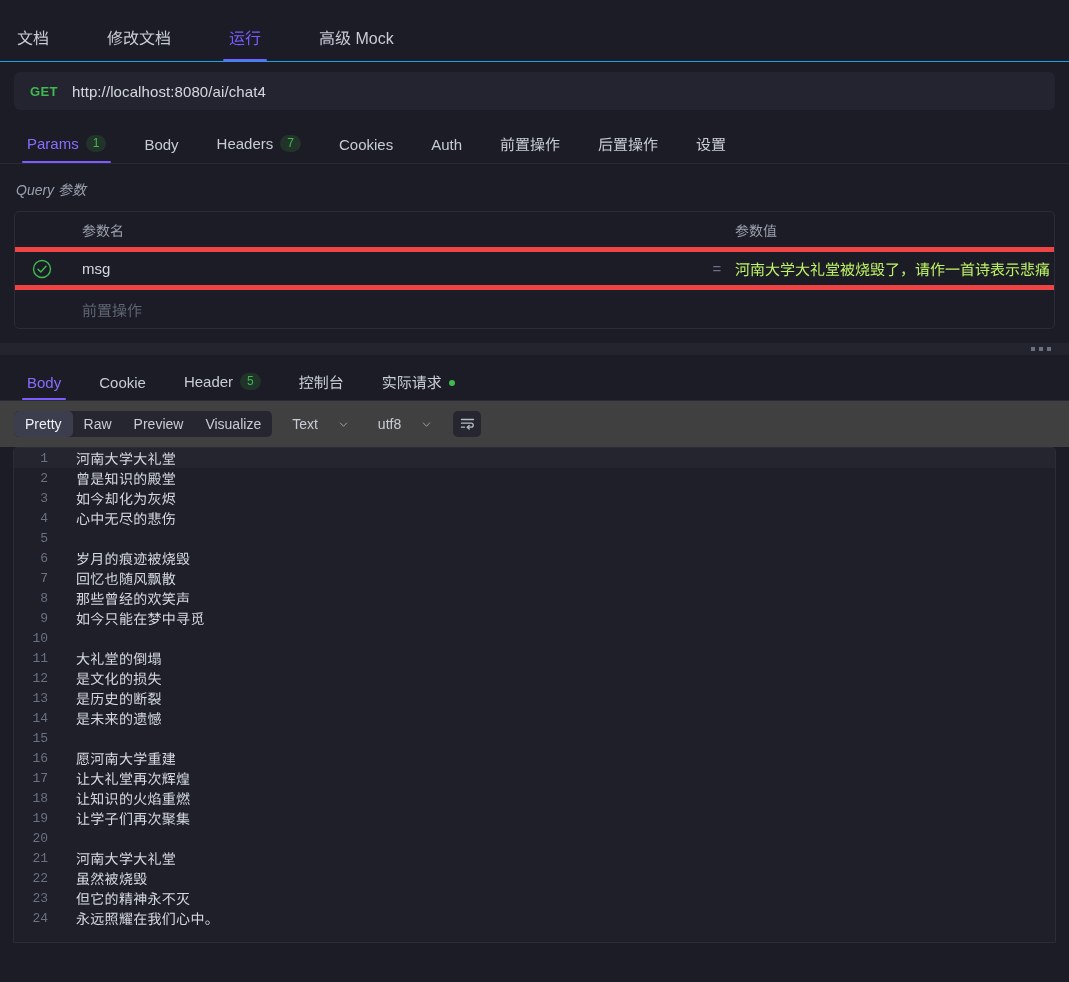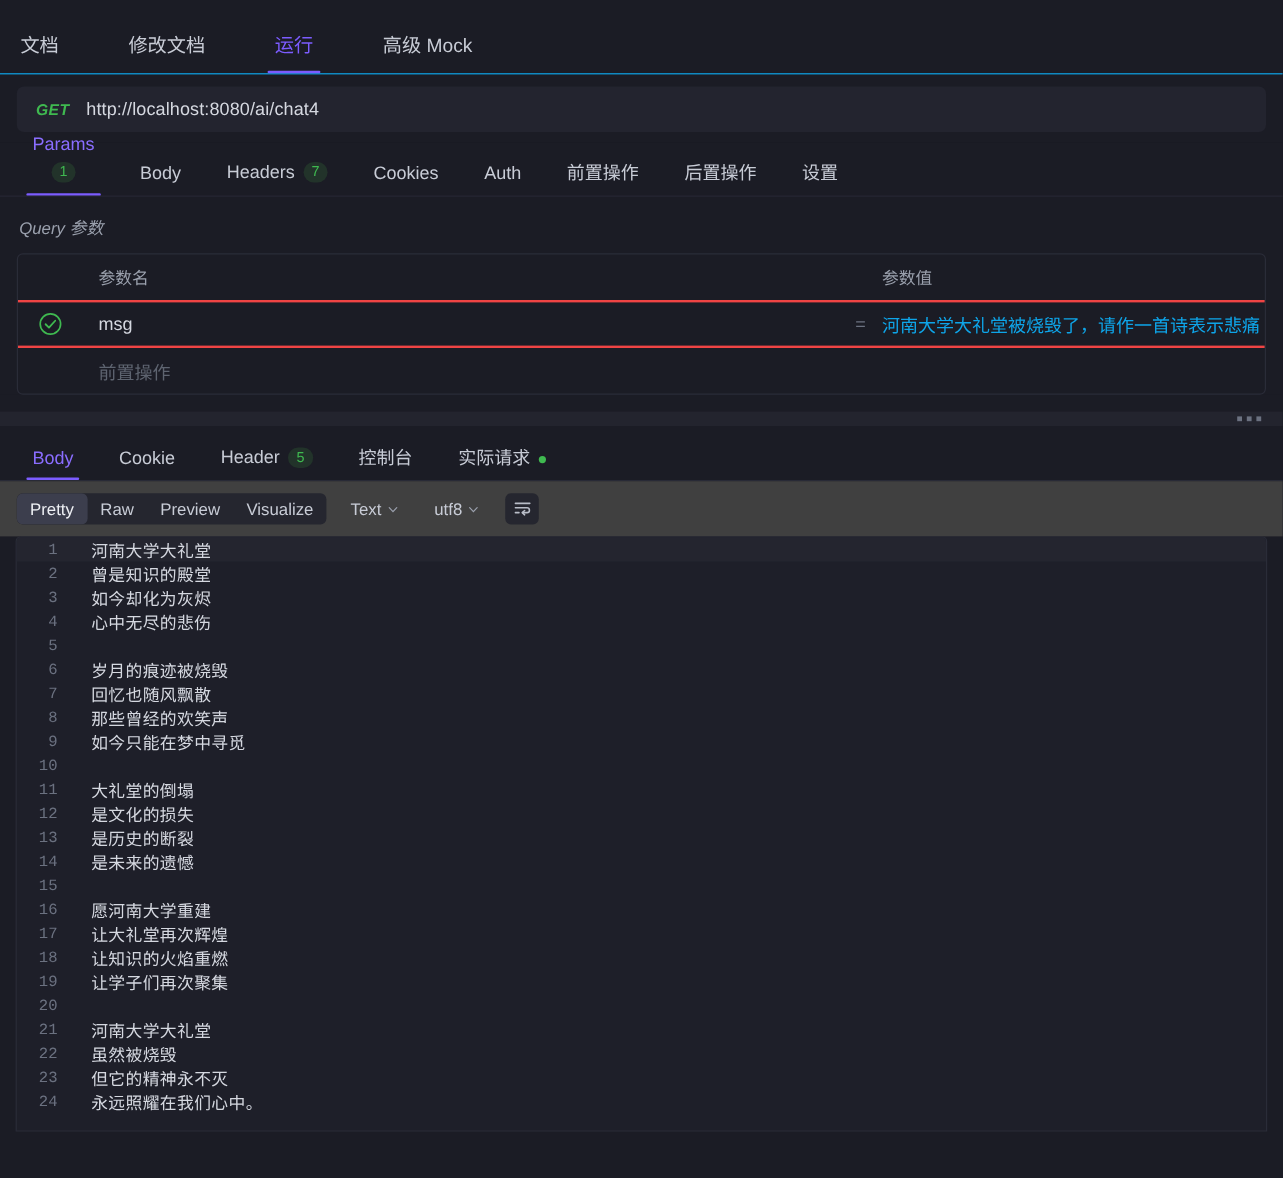--- a/index.html
+++ b/index.html
@@ -55,21 +55,20 @@
     display: flex;
     align-items: center;
     padding: 0 16px;
   }
   .url-method {
     color: #3fb950;
     font-weight: bold;
     font-size: 13px;
     letter-spacing: .4px;
     margin-right: 14px;
-    font-style: italic;
   }
   .url-text {
     color: #d5d8e0;
     font-size: 15px;
     letter-spacing: .1px;
     text-align: center;
   }
 
   
   .req-tabs {
@@ -86,21 +85,21 @@
     padding: 0 13px 11px 13px;
     margin-right: 12px;
     cursor: pointer;
     display: flex;
     align-items: center;
     gap: 7px;
     position: relative;
     line-height: 1;
     white-space: nowrap;
   }
-  .req-tab.active { color: #8a6dff; flex-direction: column; }
+  .req-tab.active { color: #8a6dff; }
   .req-tab.active::after {
     content: "";
     position: absolute;
     left: 8px; right: 8px; bottom: 0;
     height: 2px;
     background: #7c5cff;
     border-radius: 2px;
   }
   .badge {
     background: #22332a;
@@ -121,21 +120,21 @@
   }
   .params-table {
     border: 1px solid #2a2c38;
     border-radius: 5px;
     overflow: hidden;
   }
   .prow {
     display: flex;
     align-items: center;
     height: 38px;
-    border-bottom: 2px solid #ef4444;
+    border-bottom: 5px solid #ef4444;
   }
   .prow:last-child { border-bottom: none; }
   .prow.header { height: 40px; }
   .pcell-check {
     width: 54px;
     display: flex;
     align-items: center;
     justify-content: center;
     flex: none;
   }
@@ -150,21 +149,21 @@
   .peq {
     width: 32px;
     flex: none;
     text-align: center;
     color: #6b7180;
     font-size: 15px;
   }
   .pcell-value {
     flex: 1;
     font-size: 15px;
-    color: #0ea5e9;
+    color: #bef264;
     padding-left: 2px;
     white-space: nowrap;
     overflow: hidden;
   }
   .pcell-placeholder { color: #5e6470; }
   .check-icon { display: block; }
 
   
   .splitter {
     height: 12px;
@@ -249,21 +248,21 @@
   .seg.active {
     background: #3c3e4d;
     color: #eef0f4;
     border-radius: 5px;
   }
   .dropdown {
     font-size: 14px;
     color: #c8ccd6;
     display: flex;
     align-items: center;
-    gap: 5px;
+    gap: 21px;
     padding: 0 10px;
     cursor: pointer;
     margin-left: 6px;
   }
   .chev { width: 9px; height: 9px; display: block; }
   .icon-btn {
     width: 28px; height: 26px;
     background: #25262f;
     border-radius: 5px;
     display: flex;

